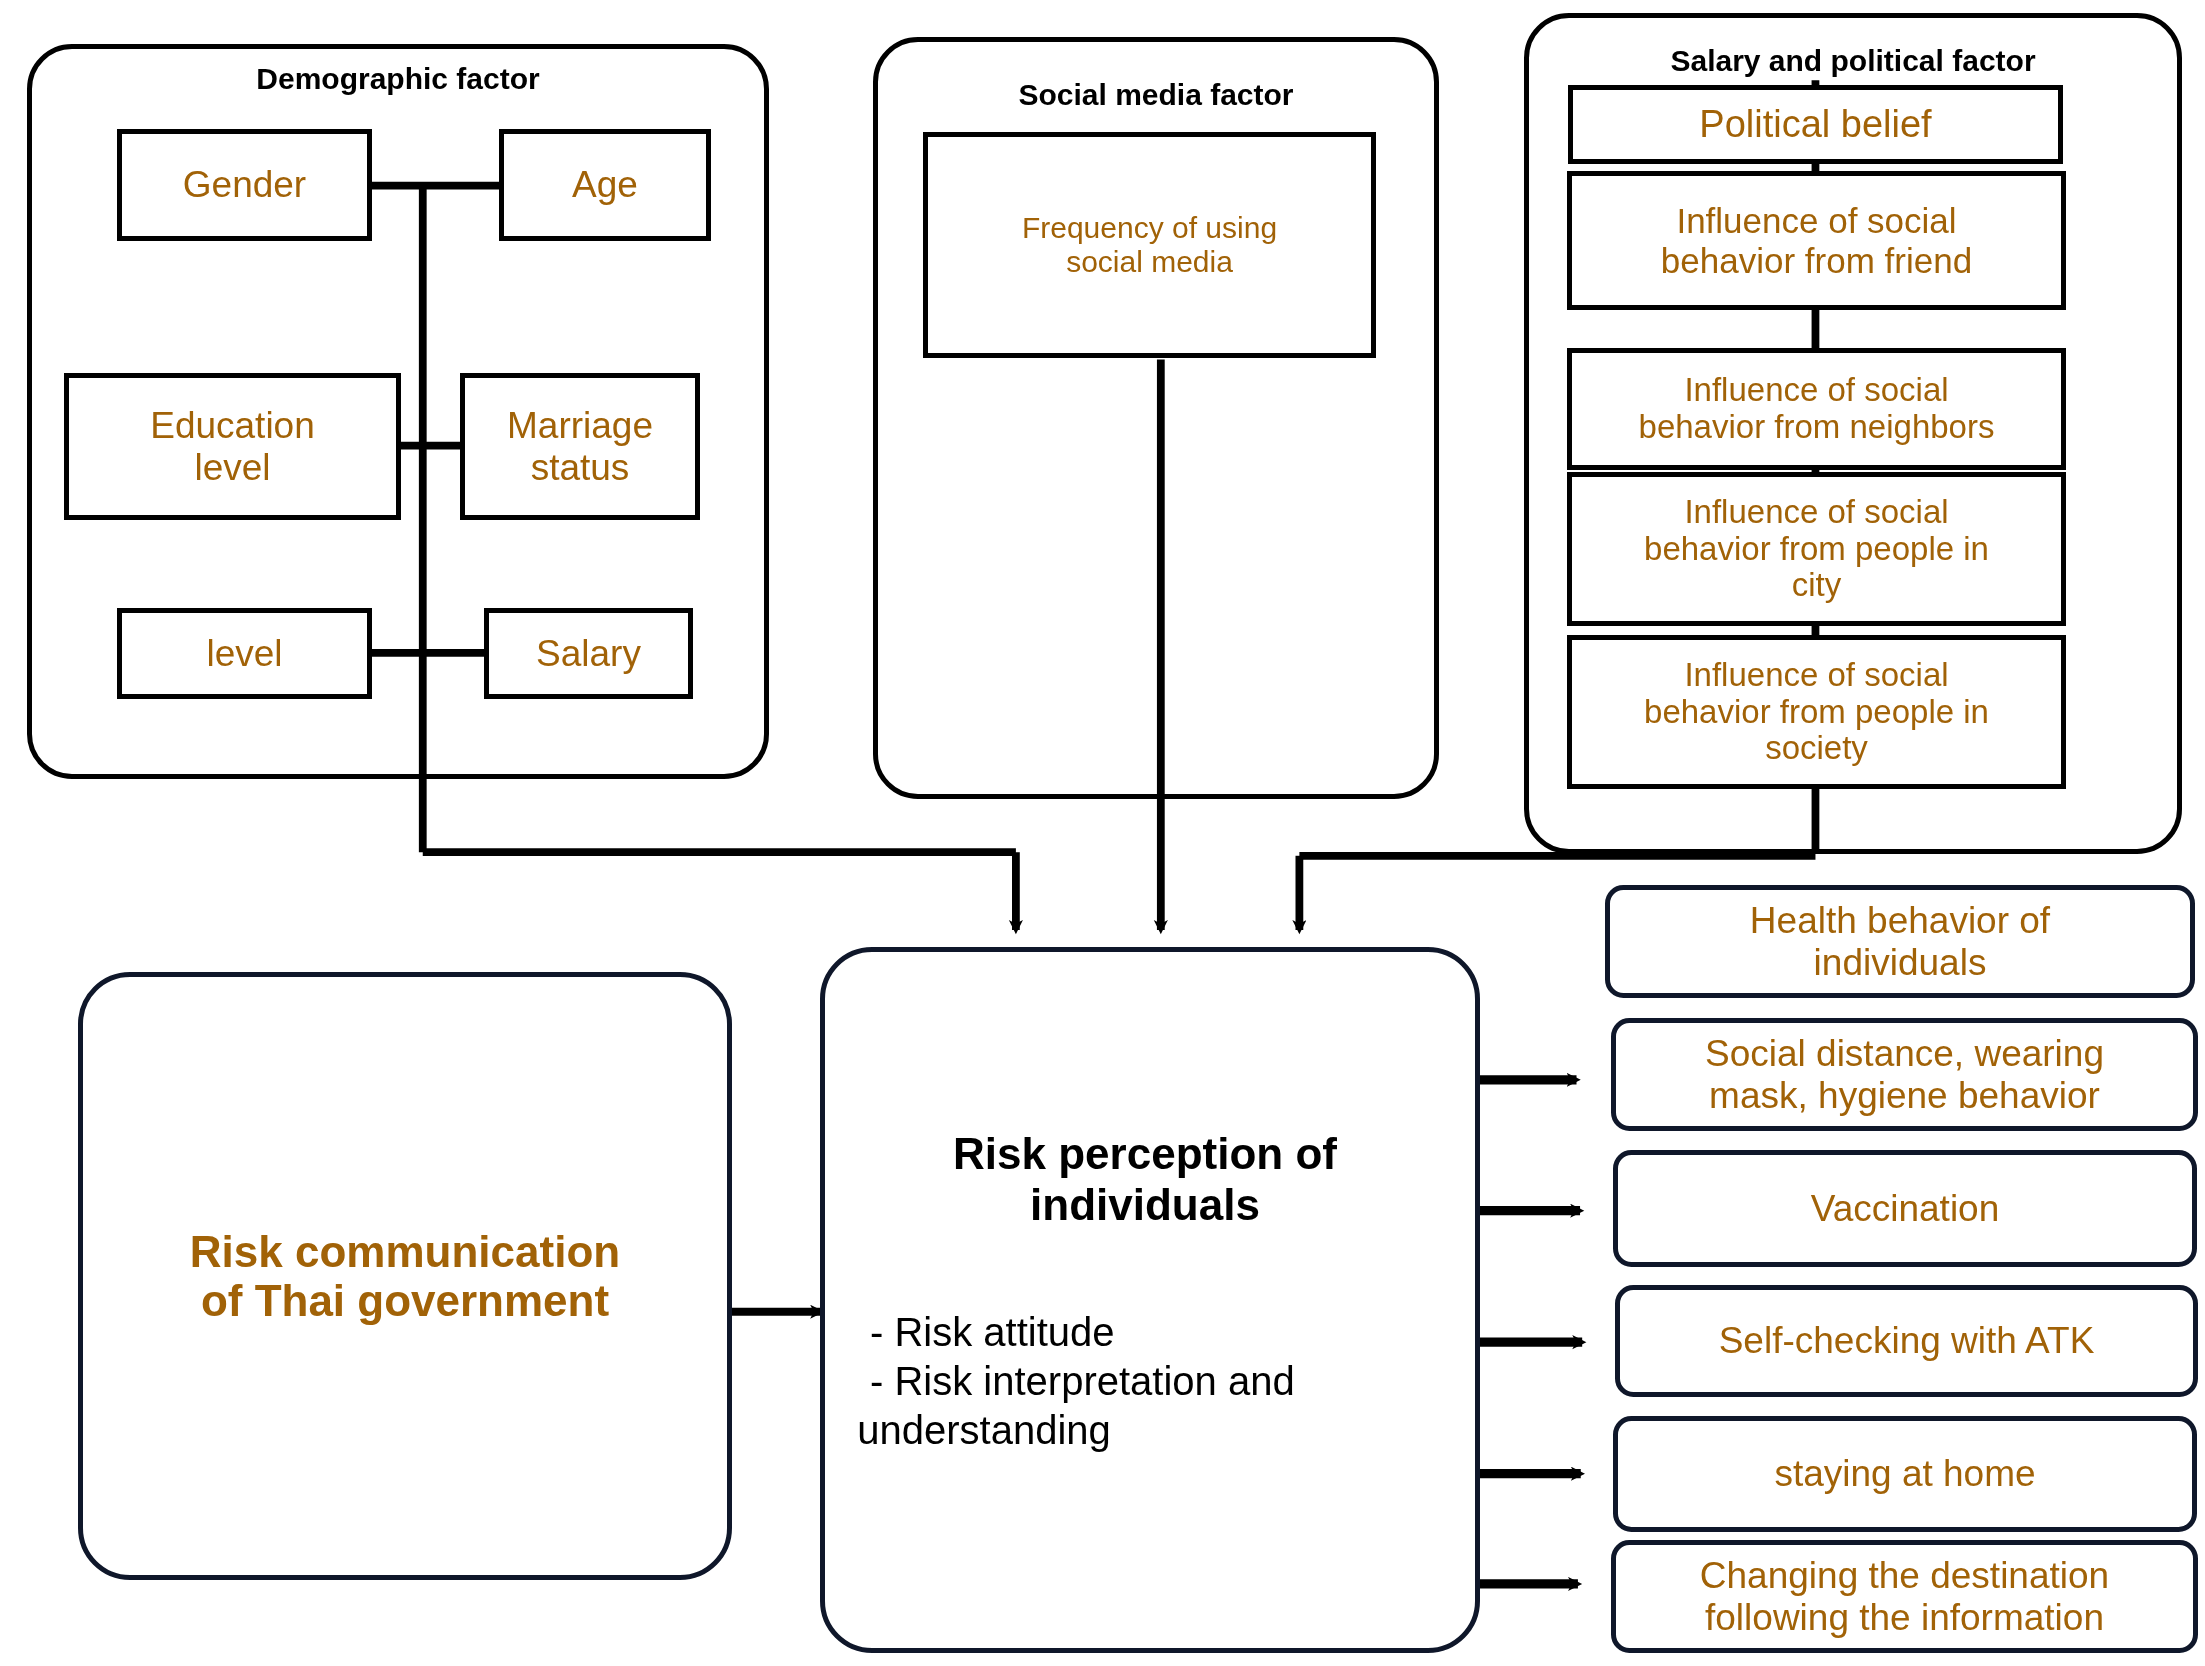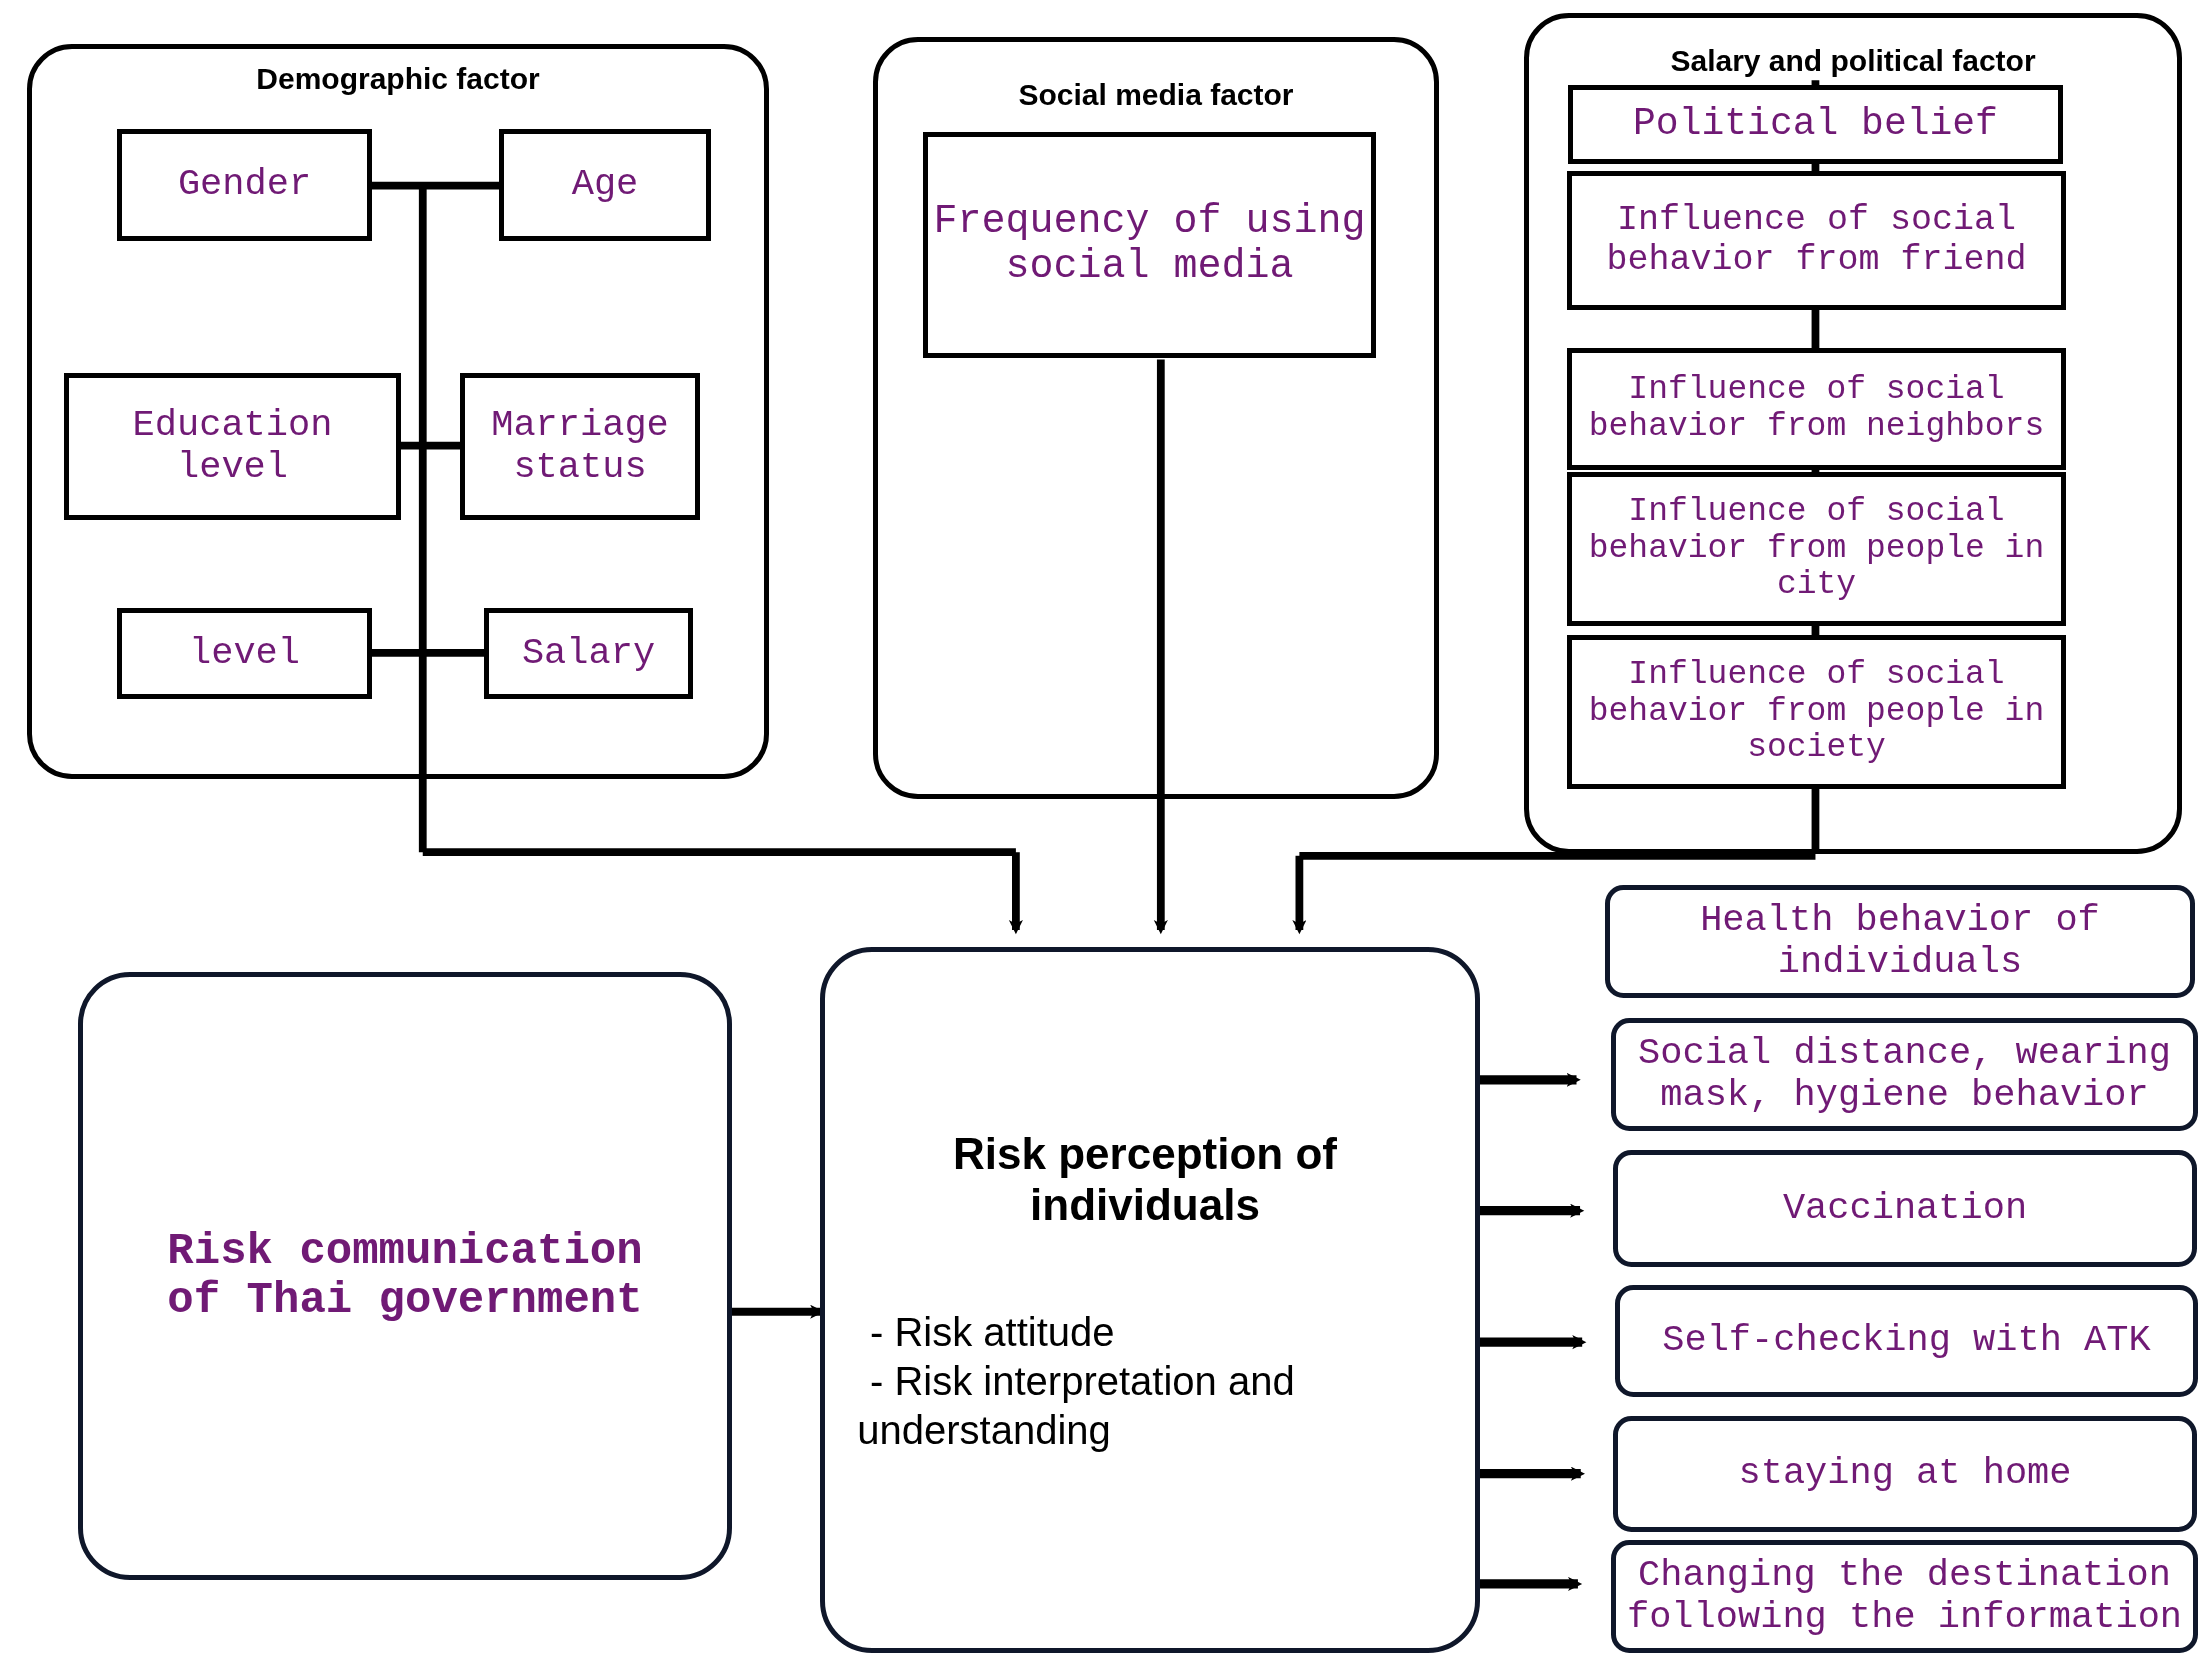--- a/index.html
+++ b/index.html
@@ -1,20 +1,20 @@
 <!DOCTYPE html>
 <html style="font-size:11.3px"><head>
 <meta charset="utf-8">
 <style>
   html,body{margin:0;padding:0;background:#ffffff;}
   body{width:2205px;height:1667px;overflow:hidden;font-family:"Liberation Sans",sans-serif;}
   #stage{position:relative;width:2205px;height:1667px;background:#fff;}
   svg.layer{position:absolute;left:0;top:0;width:2205px;height:1667px;}
   .node{position:absolute;box-sizing:border-box;display:flex;align-items:center;justify-content:center;
-        text-align:center;color:#701a75;line-height:1.12;font-family:Liberation Mono, monospace;}
+        text-align:center;color:#a16207;line-height:1.12;}
   .rect-node{border:5px solid #000;background:#fff;}
   .round-node{border:5px solid #0f172a;background:#fff;}
   .group-label{position:absolute;font-weight:bold;color:#000;text-align:center;width:100%;}
   .group-box{position:absolute;border:5px solid #000;border-radius:45px;background:transparent;box-sizing:border-box;}
   .bullets{position:absolute;text-align:left;color:#000;line-height:1.22;}
 </style>
 </head>
 <body>
 
 <div id="stage">
@@ -97,21 +97,21 @@
   <div class="node rect-node" style="left:117px;top:608px;width:255px;height:91px;font-size:37px;">
     <span>level</span>
   </div>
   <div class="node rect-node" style="left:484px;top:608px;width:209px;height:91px;font-size:37px;">
     <span>Salary</span>
   </div>
 
   <div class="group-box" style="left:873px;top:37px;width:566px;height:762px;"></div>
   <div class="group-label" style="left:873px;top:78px;width:566px;font-size:30px;">Social media factor</div>
 
-  <div class="node rect-node" style="left:923px;top:132px;width:453px;height:226px;font-size:40px;white-space:pre-line;">
+  <div class="node rect-node" style="left:923px;top:132px;width:453px;height:226px;font-size:30px;white-space:pre-line;">
     <span>Frequency of using
 social media</span>
   </div>
 
   <div class="group-box" style="left:1524px;top:12.7px;width:658px;height:841px;"></div>
   <div class="group-label" style="left:1524px;top:44px;width:658px;font-size:30px;">Salary and political factor</div>
 
   <div class="node rect-node" style="left:1568px;top:85px;width:495px;height:79px;font-size:38px;">
     <span>Political belief</span>
   </div>

